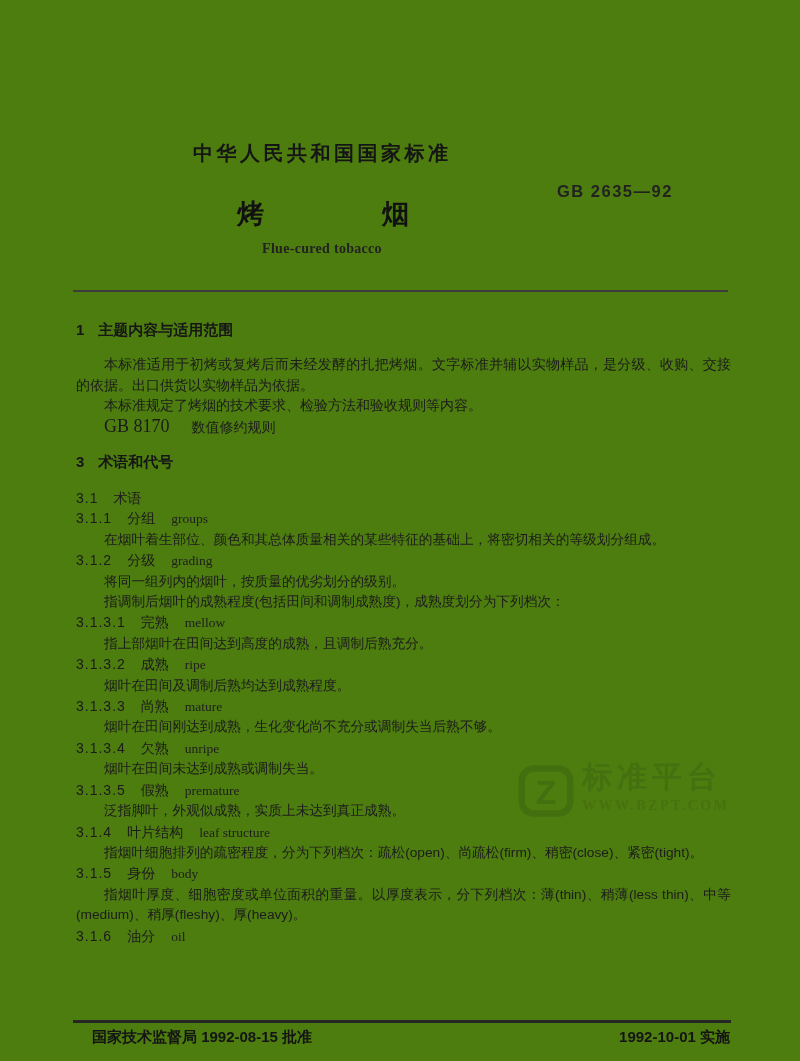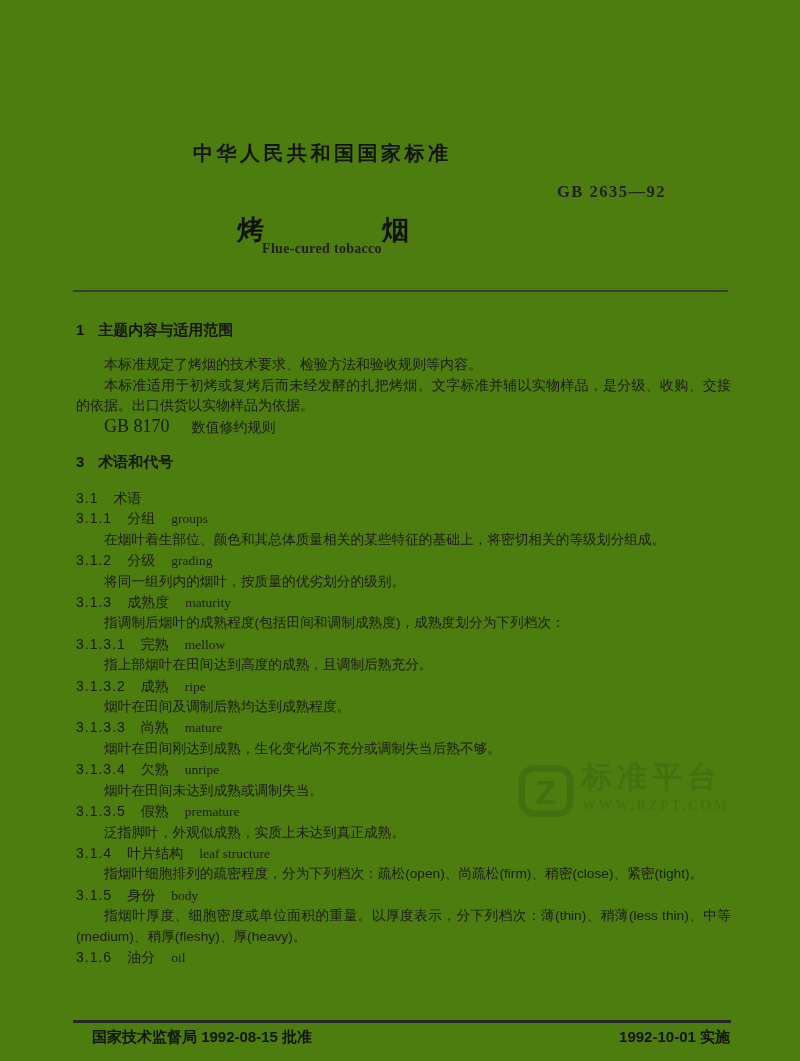--- a/index.html
+++ b/index.html
@@ -8,24 +8,24 @@
     font-family:"Liberation Sans","DejaVu Sans",sans-serif;color:#1b1b1b;
     overflow:hidden;margin:0 auto;
   }
   
   .std-header{
     position:absolute;left:193px;top:140px;font-size:20px;font-weight:bold;
     letter-spacing:3.5px;white-space:nowrap;color:#151515;
   }
   .std-code{
     position:absolute;left:557px;top:182px;font-size:16.5px;font-weight:bold;
-    letter-spacing:1.5px;white-space:nowrap;color:#222;font-family:Liberation Serif, serif;
+    letter-spacing:1.5px;white-space:nowrap;color:#222;
   }
   .doc-title{
-    position:absolute;left:237px;top:212px;font-size:27px;font-weight:bold;
+    position:absolute;left:237px;top:196px;font-size:27px;font-weight:bold;
     letter-spacing:118px;white-space:nowrap;color:#111;
   }
   .doc-title-en{
     position:absolute;left:192px;top:241px;width:260px;text-align:center;
     font-family:"Liberation Serif","DejaVu Serif",serif;font-weight:bold;
     font-size:14px;letter-spacing:.3px;color:#222;
   }
   .rule-top{position:absolute;left:73px;top:290px;width:655px;height:2px;background:#3c3c3c;}
   
   .doc-body{position:absolute;left:76px;top:320px;width:655px;}
@@ -69,30 +69,29 @@
 <div class="page">
 
   <div class="std-header">中华人民共和国国家标准</div>
   <div class="std-code">GB 2635—92</div>
   <div class="doc-title">烤烟</div>
   <div class="doc-title-en">Flue-cured tobacco</div>
   <div class="rule-top"></div>
 
   <div class="doc-body" id="doc-body">
       <div class="sec-heading"><span class="sec-num">1</span><span class="sec-title">主题内容与适用范围</span></div>
+      <div class="para">本标准适用于初烤或复烤后而未经发酵的扎把烤烟。文字标准并辅以实物样品，是分级、收购、交接的依据。出口供货以实物样品为依据。</div>
       <div class="para">本标准规定了烤烟的技术要求、检验方法和验收规则等内容。</div>
-      <div class="para">本标准适用于初烤或复烤后而未经发酵的扎把烤烟。文字标准并辅以实物样品，是分级、收购、交接的依据。出口供货以实物样品为依据。</div>
       <div class="ref-line"><span class="ref-code">GB 8170</span><span class="ref-title">数值修约规则</span></div>
       <div class="sec-heading mt3"><span class="sec-num">3</span><span class="sec-title">术语和代号</span></div>
       <div class="clause"><span class="num">3.1</span><span class="zh">术语</span></div>
       <div class="clause"><span class="num">3.1.1</span><span class="zh">分组</span><span class="en">groups</span></div>
       <div class="def">在烟叶着生部位、颜色和其总体质量相关的某些特征的基础上，将密切相关的等级划分组成。</div>
       <div class="clause"><span class="num">3.1.2</span><span class="zh">分级</span><span class="en">grading</span></div>
       <div class="def">将同一组列内的烟叶，按质量的优劣划分的级别。</div>
-      <div class="clause"><span class="num">3.1.3</span><span class="zh">成熟度</span><span class="en">maturity</span></div>
       <div class="def">指调制后烟叶的成熟程度(包括田间和调制成熟度)，成熟度划分为下列档次：</div>
       <div class="clause"><span class="num">3.1.3.1</span><span class="zh">完熟</span><span class="en">mellow</span></div>
       <div class="def">指上部烟叶在田间达到高度的成熟，且调制后熟充分。</div>
       <div class="clause"><span class="num">3.1.3.2</span><span class="zh">成熟</span><span class="en">ripe</span></div>
       <div class="def">烟叶在田间及调制后熟均达到成熟程度。</div>
       <div class="clause"><span class="num">3.1.3.3</span><span class="zh">尚熟</span><span class="en">mature</span></div>
       <div class="def">烟叶在田间刚达到成熟，生化变化尚不充分或调制失当后熟不够。</div>
       <div class="clause"><span class="num">3.1.3.4</span><span class="zh">欠熟</span><span class="en">unripe</span></div>
       <div class="def">烟叶在田间未达到成熟或调制失当。</div>
       <div class="clause"><span class="num">3.1.3.5</span><span class="zh">假熟</span><span class="en">premature</span></div>

